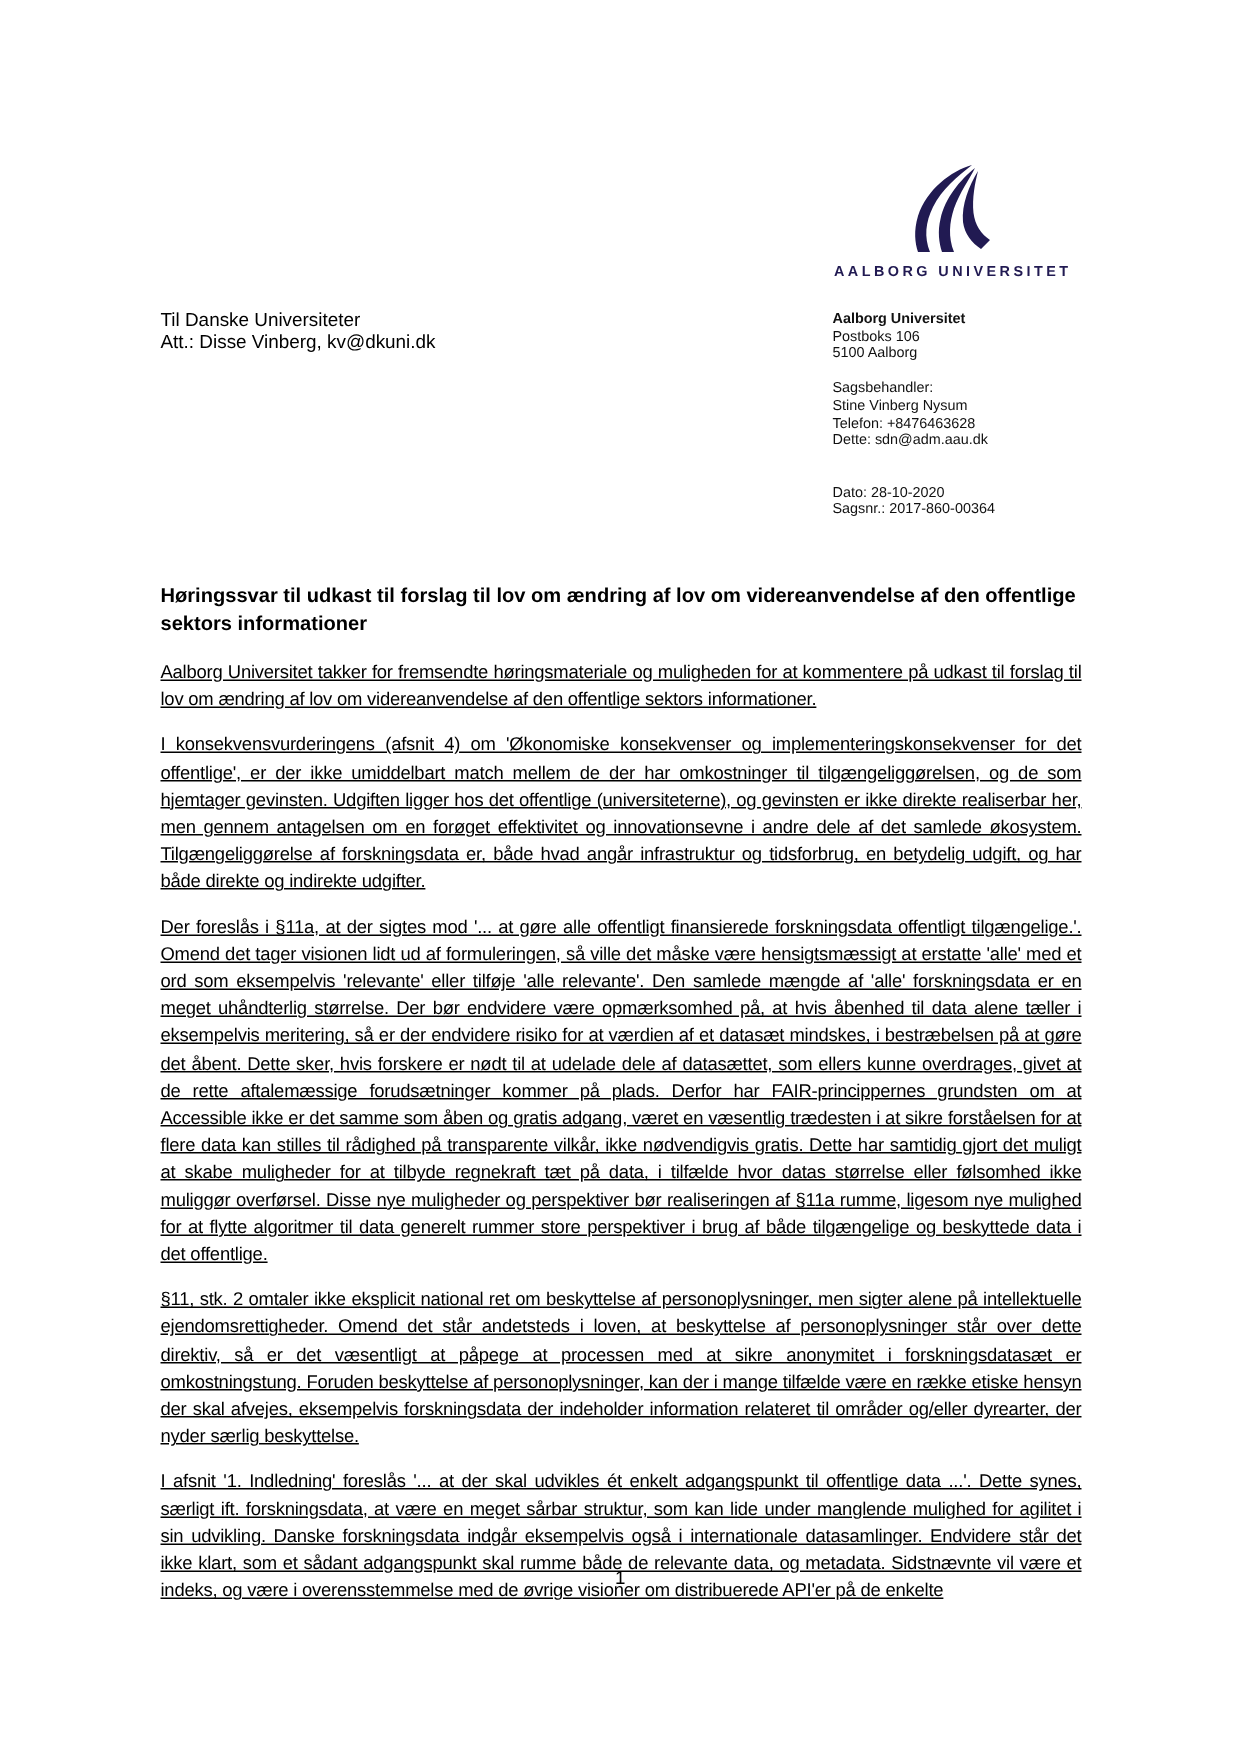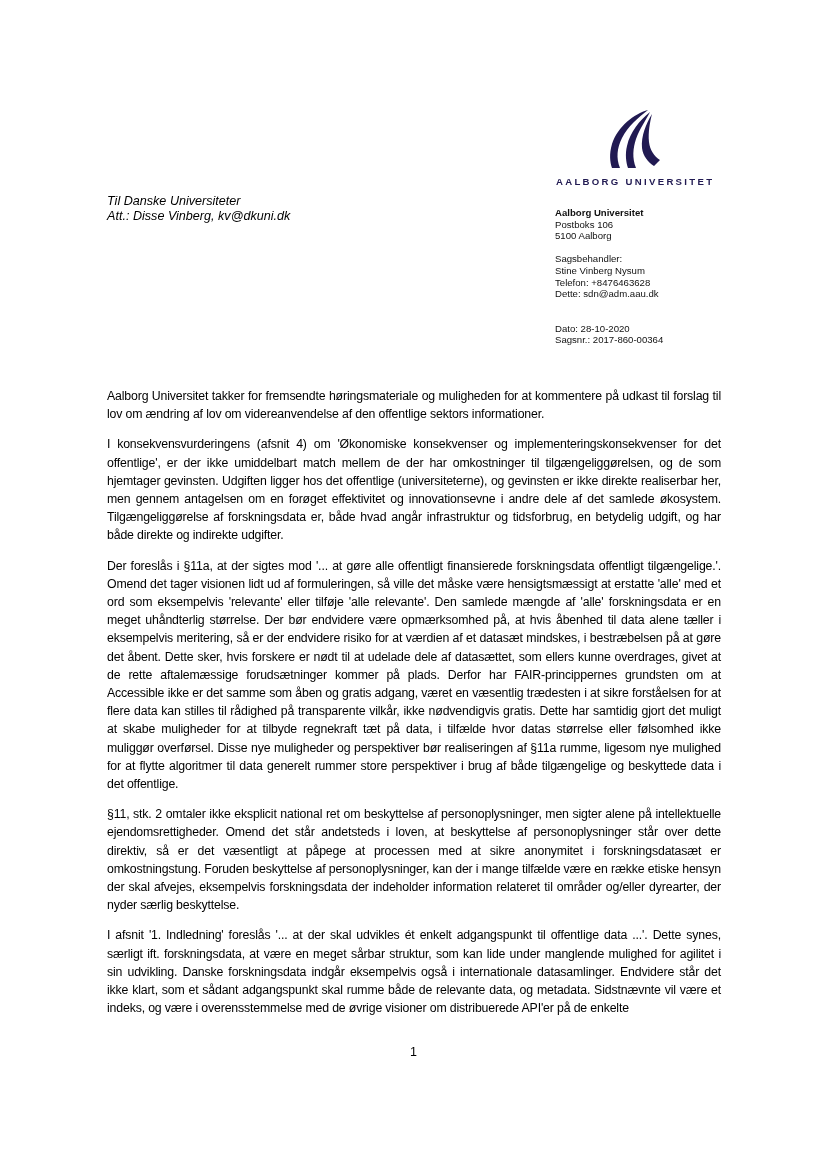--- a/index.html
+++ b/index.html
@@ -6,33 +6,34 @@
     body {
       width: 827px; height: 1169px; position: relative; overflow: hidden;
       font-family: "Liberation Sans", sans-serif; color: #000;
     }
     .logo { position: absolute; left: 556px; top: 108px; width: 156px; text-align: center; }
     .logo svg { display: block; margin: 0 auto; }
     .logo-text {
       font-family: "Liberation Sans", sans-serif; font-weight: bold; font-size: 9.6px;
       letter-spacing: 2.3px; color: #211a52; margin-top: 6px; white-space: nowrap;
     }
-    .recipient { position: absolute; left: 107px; top: 194px; font-size: 12.6px; line-height: 15px; font-style: italic; }
+    .recipient { position: absolute; left: 107px; top: 206px; font-size: 12.6px; line-height: 15px; }
     .sender { position: absolute; left: 555px; top: 207px; font-size: 9.6px; line-height: 11.6px; color: #111; }
     .sender .bold { font-weight: bold; }
     .sender .gap { height: 11.6px; }
     .sender .gap2 { height: 23px; }
     .main { position: absolute; left: 107px; top: 387px; width: 614px; }
     h1 {
       font-size: 13.4px; font-weight: bold; line-height: 19px; margin: 0 0 14px 0;
       text-align: left;
     }
     p {
       font-size: 12.3px; line-height: 18.2px; margin: 0 0 12px 0; text-align: justify;
       letter-spacing: -0.15px;
+      text-decoration: underline;
     }
     .page-num { position: absolute; left: 0; width: 827px; top: 1045px; text-align: center; font-size: 12.5px; }
   </style>
 </head>
 <body>
 
 <div class="logo">
   <svg width="60" height="62" viewBox="0 0 60 62">
     <path d="M44 2 C30 6 14 18 8 36 C5 46 6 54 8 60 L16 60 C12 50 13 40 18 30 C24 18 34 10 44 2 Z" fill="#211a52"></path>
     <path d="M46 4 C36 12 26 24 23 38 C21 46 22 54 24 60 L32 60 C28 50 29 40 32 31 C36 20 42 12 46 4 Z" fill="#211a52"></path>
@@ -54,20 +55,21 @@
   <div>Sagsbehandler:</div>
   <div>Stine Vinberg Nysum</div>
   <div>Telefon: +8476463628</div>
   <div>Dette: sdn@adm.aau.dk</div>
   <div class="gap2"></div>
   <div>Dato: 28-10-2020</div>
   <div>Sagsnr.: 2017-860-00364</div>
 </div>
 
 <div class="main">
+  <h1>Høringssvar til udkast til forslag til lov om ændring af lov om videreanvendelse af den offentlige sektors informationer</h1>
   <p>Aalborg Universitet takker for fremsendte høringsmateriale og muligheden for at kommentere på udkast til forslag til lov om ændring af lov om videreanvendelse af den offentlige sektors informationer.</p>
   <p>I konsekvensvurderingens (afsnit 4) om 'Økonomiske konsekvenser og implementeringskonsekvenser for det offentlige', er der ikke umiddelbart match mellem de der har omkostninger til tilgængeliggørelsen, og de som hjemtager gevinsten. Udgiften ligger hos det offentlige (universiteterne), og gevinsten er ikke direkte realiserbar her, men gennem antagelsen om en forøget effektivitet og innovationsevne i andre dele af det samlede økosystem. Tilgængeliggørelse af forskningsdata er, både hvad angår infrastruktur og tidsforbrug, en betydelig udgift, og har både direkte og indirekte udgifter.</p>
   <p>Der foreslås i §11a, at der sigtes mod '... at gøre alle offentligt finansierede forskningsdata offentligt tilgængelige.'. Omend det tager visionen lidt ud af formuleringen, så ville det måske være hensigtsmæssigt at erstatte 'alle' med et ord som eksempelvis 'relevante' eller tilføje 'alle relevante'. Den samlede mængde af 'alle' forskningsdata er en meget uhåndterlig størrelse. Der bør endvidere være opmærksomhed på, at hvis åbenhed til data alene tæller i eksempelvis meritering, så er der endvidere risiko for at værdien af et datasæt mindskes, i bestræbelsen på at gøre det åbent. Dette sker, hvis forskere er nødt til at udelade dele af datasættet, som ellers kunne overdrages, givet at de rette aftalemæssige forudsætninger kommer på plads. Derfor har FAIR-princippernes grundsten om at Accessible ikke er det samme som åben og gratis adgang, været en væsentlig trædesten i at sikre forståelsen for at flere data kan stilles til rådighed på transparente vilkår, ikke nødvendigvis gratis. Dette har samtidig gjort det muligt at skabe muligheder for at tilbyde regnekraft tæt på data, i tilfælde hvor datas størrelse eller følsomhed ikke muliggør overførsel. Disse nye muligheder og perspektiver bør realiseringen af §11a rumme, ligesom nye mulighed for at flytte algoritmer til data generelt rummer store perspektiver i brug af både tilgængelige og beskyttede data i det offentlige.</p>
   <p>§11, stk. 2 omtaler ikke eksplicit national ret om beskyttelse af personoplysninger, men sigter alene på intellektuelle ejendomsrettigheder. Omend det står andetsteds i loven, at beskyttelse af personoplysninger står over dette direktiv, så er det væsentligt at påpege at processen med at sikre anonymitet i forskningsdatasæt er omkostningstung. Foruden beskyttelse af personoplysninger, kan der i mange tilfælde være en række etiske hensyn der skal afvejes, eksempelvis forskningsdata der indeholder information relateret til områder og/eller dyrearter, der nyder særlig beskyttelse.</p>
   <p>I afsnit '1. Indledning' foreslås '... at der skal udvikles ét enkelt adgangspunkt til offentlige data ...'. Dette synes, særligt ift. forskningsdata, at være en meget sårbar struktur, som kan lide under manglende mulighed for agilitet i sin udvikling. Danske forskningsdata indgår eksempelvis også i internationale datasamlinger. Endvidere står det ikke klart, som et sådant adgangspunkt skal rumme både de relevante data, og metadata. Sidstnævnte vil være et indeks, og være i overensstemmelse med de øvrige visioner om distribuerede API'er på de enkelte</p>
 </div>
 
 <div class="page-num">1</div>
 
 </body></html>

